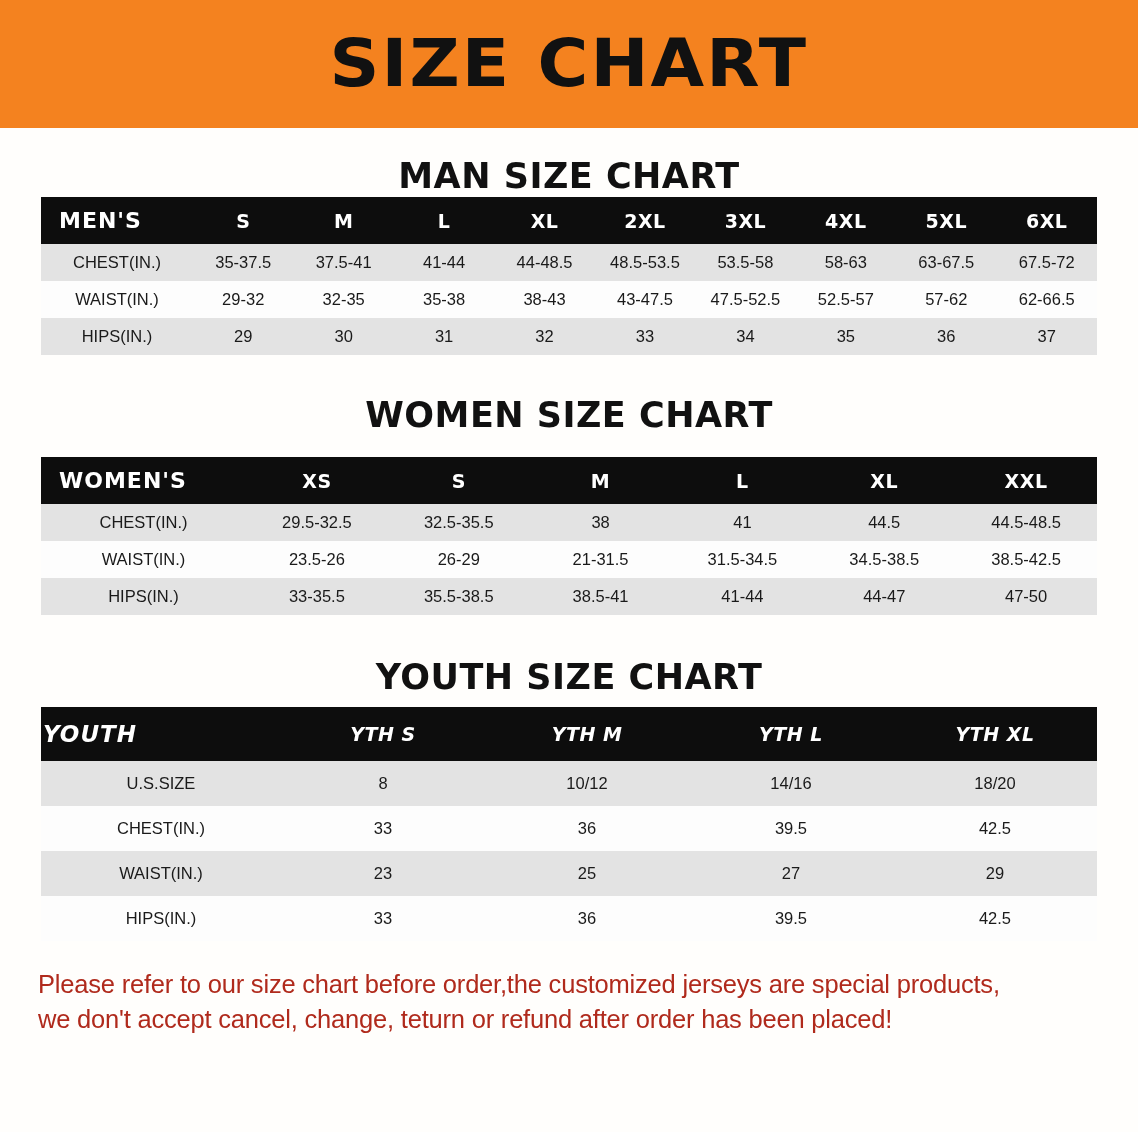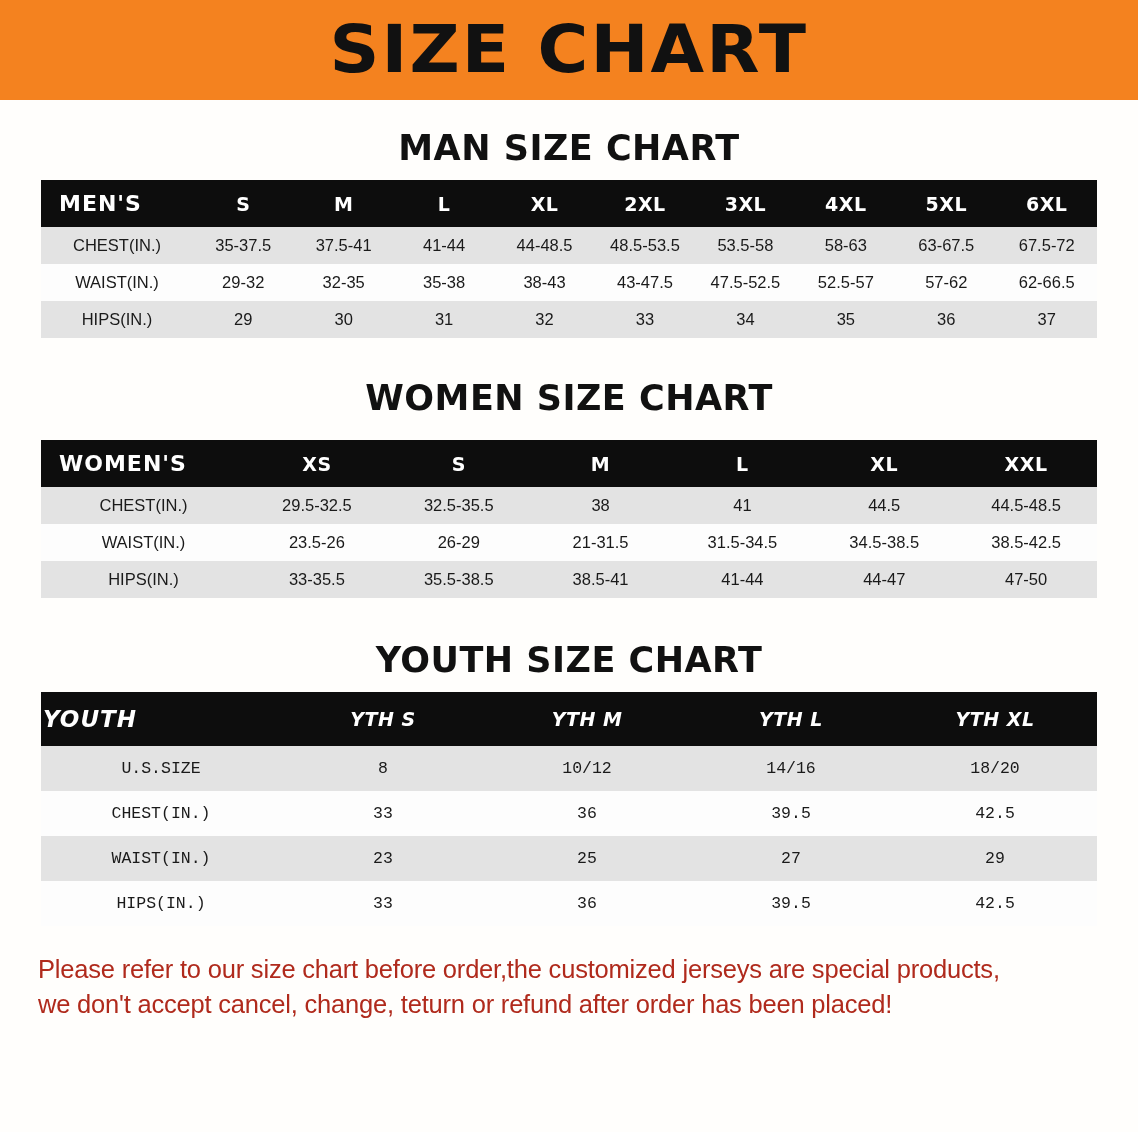--- a/index.html
+++ b/index.html
@@ -15,21 +15,21 @@
   }
   .page {
     position: relative;
     width: 1138px;
     height: 1132px;
     background: #fffefc;
   }
 
   
   .banner {
-    height: 100px;
+    height: 128px;
     background: #f4821f;
     display: flex;
     align-items: center;
     justify-content: center;
     overflow: hidden;
   }
   .banner-title {
     font-family: "DejaVu Sans", sans-serif;
     font-weight: bold;
     font-size: 66px;
@@ -49,21 +49,21 @@
     letter-spacing: 0.5px;
   }
   #man-title   { margin-top: 28px; }
   #women-title { margin-top: 40px; margin-bottom: 22px; }
   #youth-title { margin-top: 42px; margin-bottom: 10px; }
 
   
   table {
     border-collapse: collapse;
     table-layout: fixed;
-    margin: 12px auto;
+    margin: 1px auto;
   }
   .tbl-wrap { padding: 0 40px; }
 
   thead th {
     background: #0d0d0d;
     color: #ffffff;
     font-family: "DejaVu Sans", sans-serif;
     font-weight: bold;
     font-size: 19px;
     padding: 11px 2px;
@@ -93,21 +93,21 @@
 
   
   #men-table { width: 1056px; }
   #men-table col.lab { width: 152px; }
 
   #women-table { width: 1056px; }
   #women-table col.lab { width: 205px; }
 
   #youth-table { width: 1056px; }
   #youth-table col.lab { width: 240px; }
-  #youth-table tbody td { padding: 13px 12px; font-family: Liberation Mono, monospace; }
+  #youth-table tbody td { padding: 13px 12px; }
   #youth-table thead th { padding: 14px 2px; font-style: italic; }
   #youth-table thead th.rowlabel { font-size: 23px; }
 
   
   .note {
     margin: 26px 38px 0 38px;
     color: #b02a1c;
     font-family: "Liberation Sans", sans-serif;
     font-size: 25.5px;
     line-height: 1.38;

